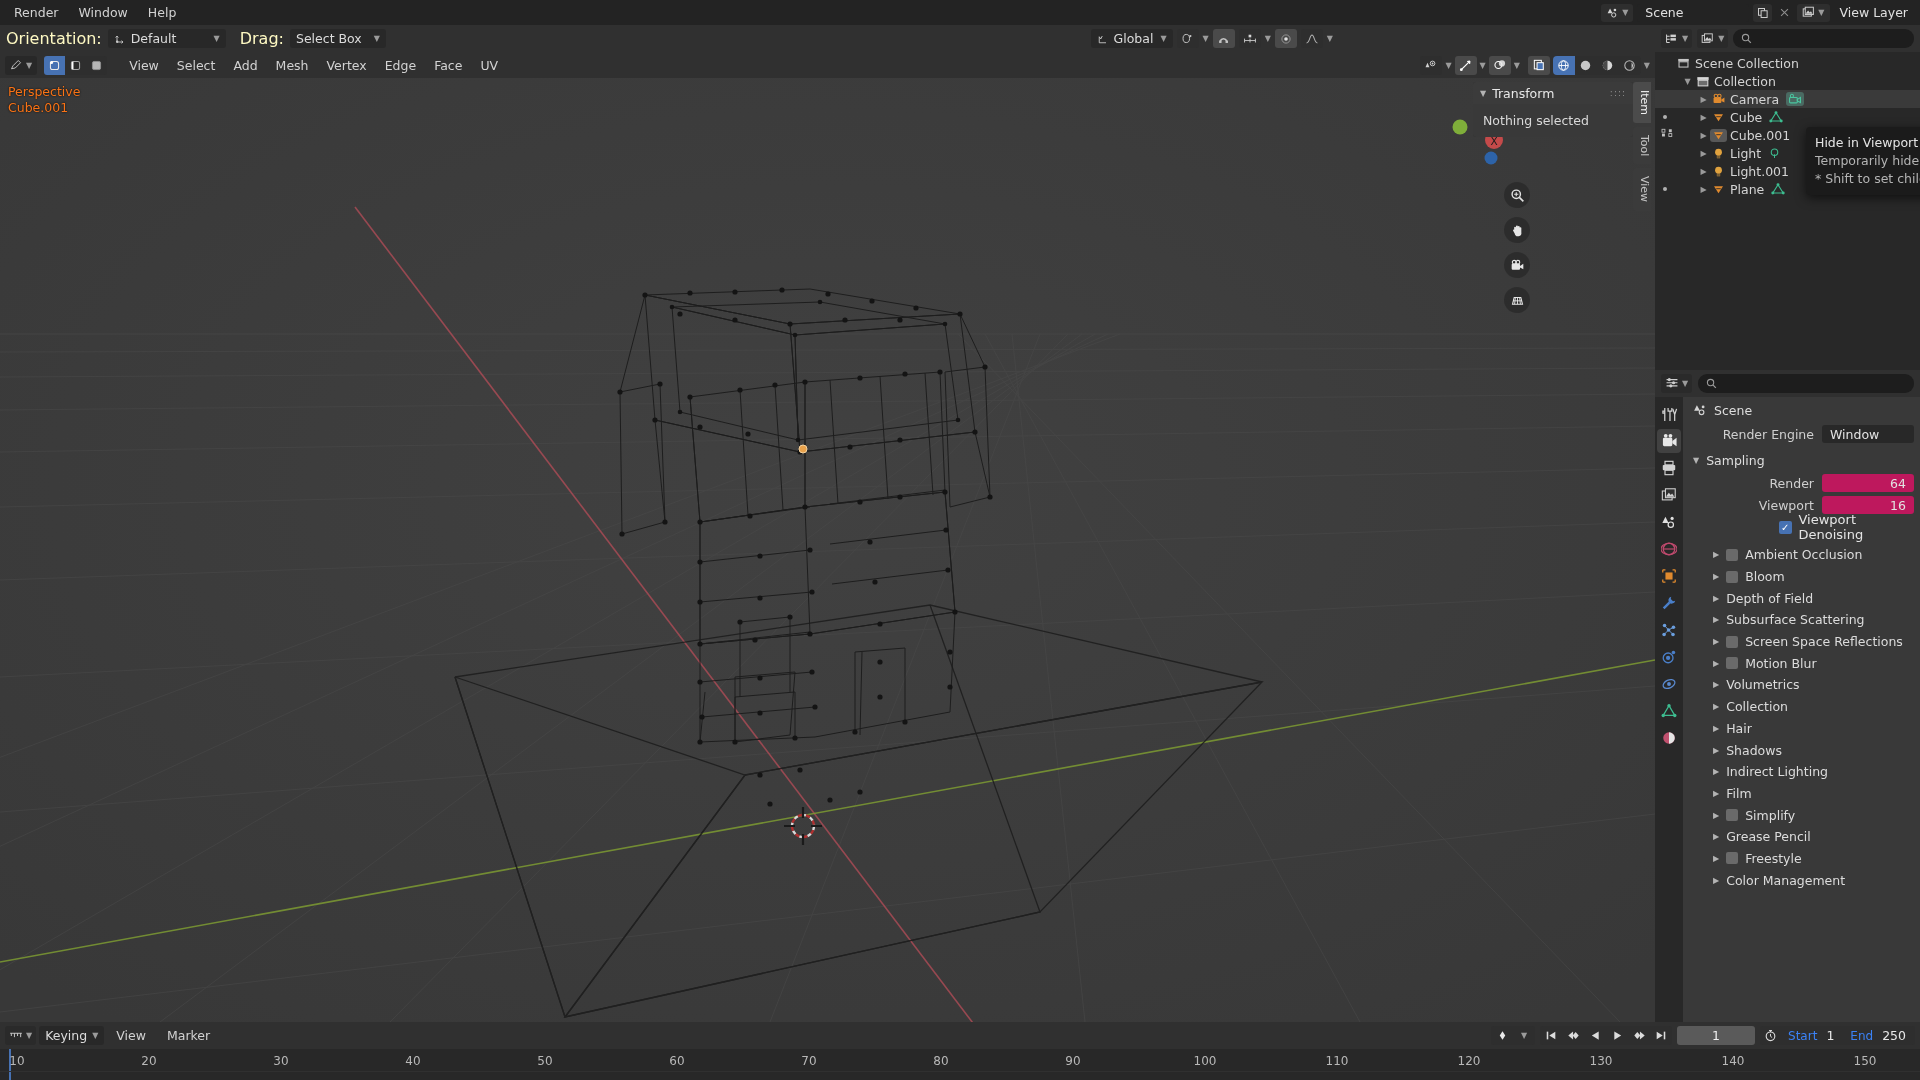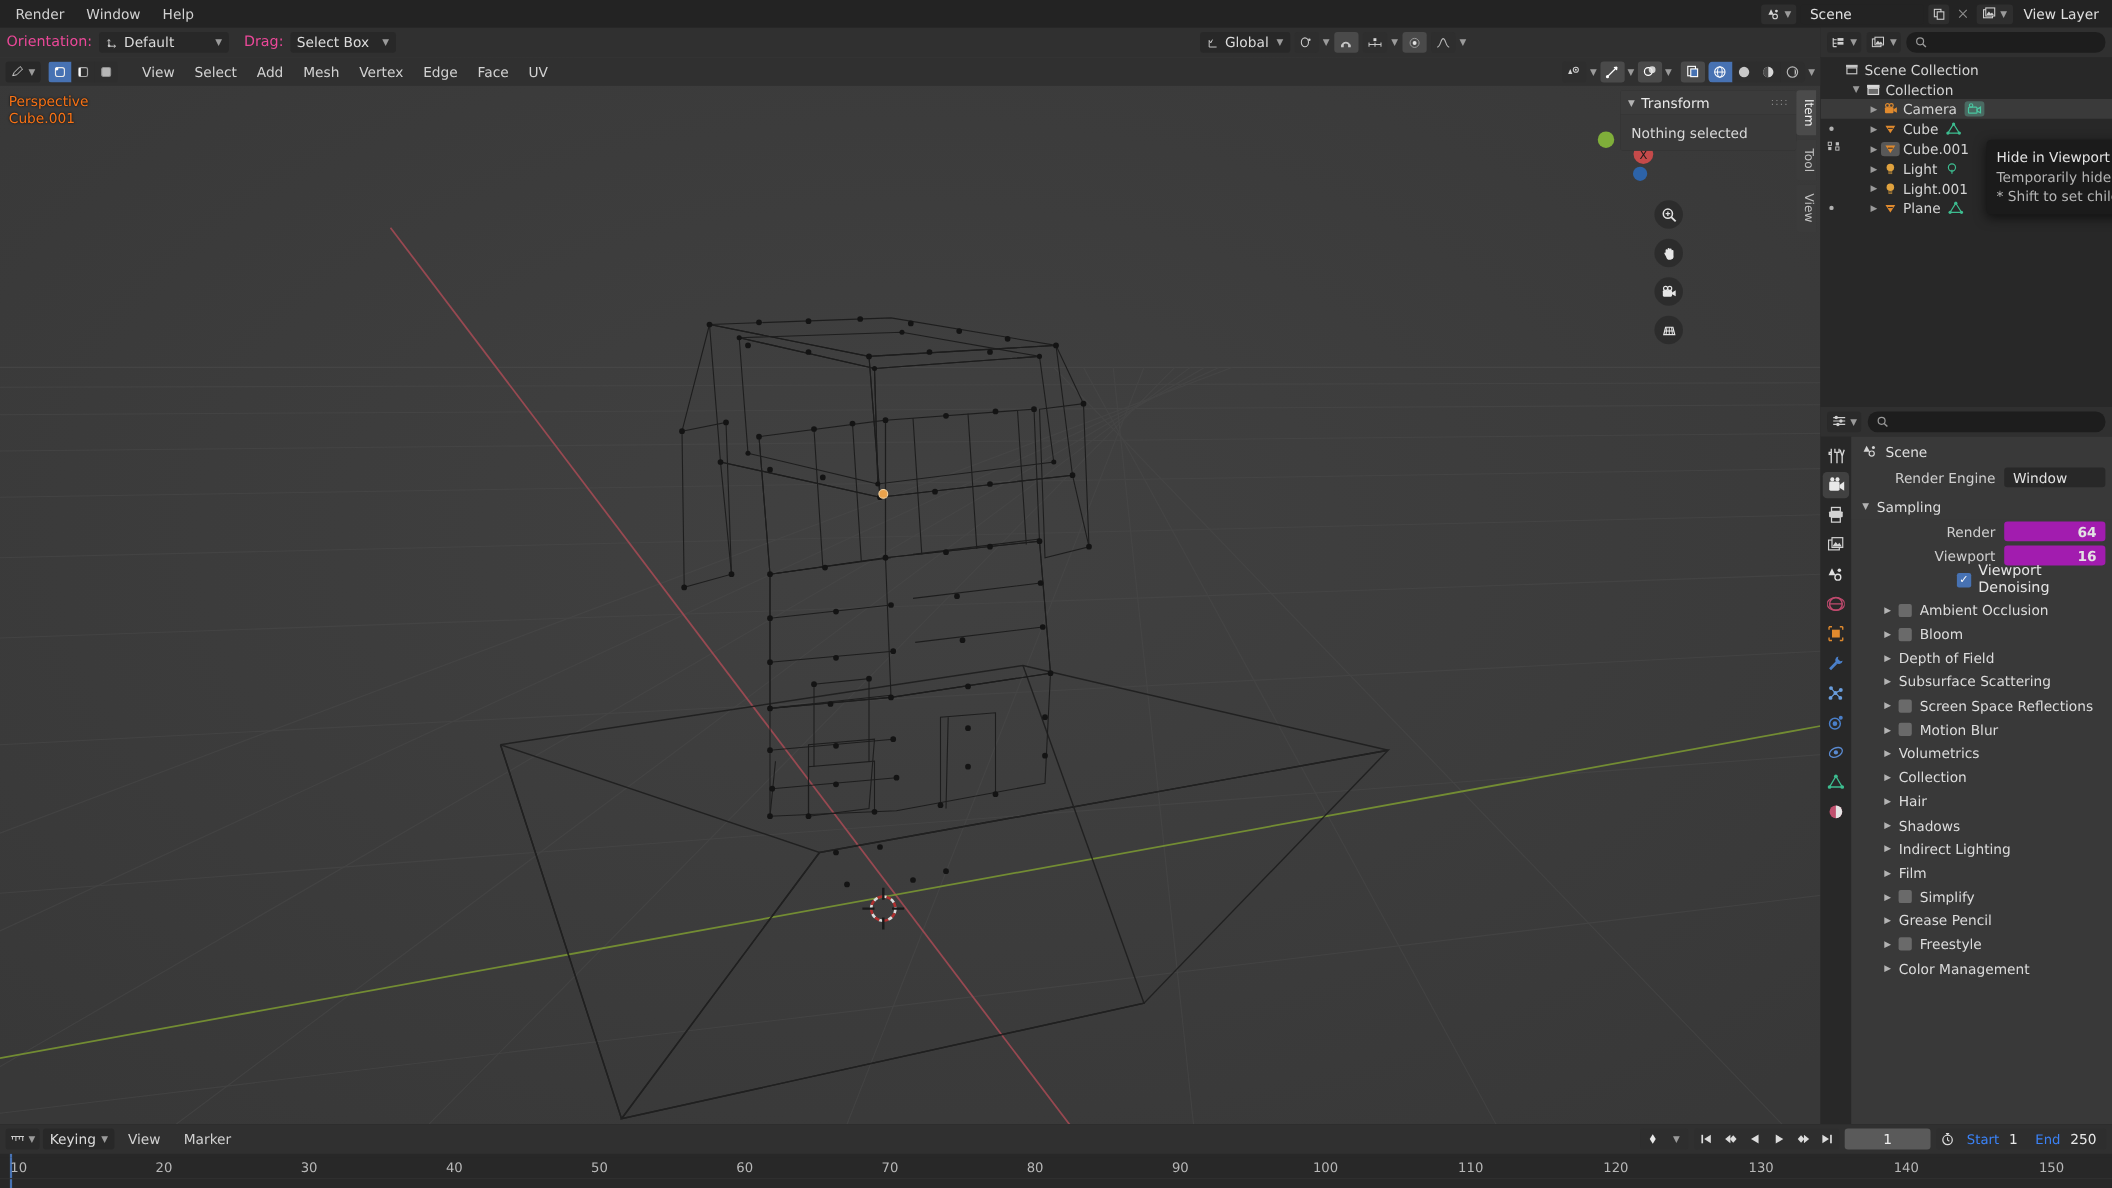--- a/index.html
+++ b/index.html
@@ -44,21 +44,21 @@
     background:#2e2e2e; border-radius:3px; color:#c8c8c8; font-size:11px;
   }
   .flat-ic { width:17px;height:17px;display:flex;align-items:center;justify-content:center;color:#b9b9b9;font-size:12px; }
   .vl-label { font-size:12.5px; color:#e0e0e0; padding:0 6px; }
 
   
   .toolbar2 {
     position:absolute; left:0; top:25px; width:1920px; height:27px;
     background:#303030; display:flex; align-items:center; padding:0 6px; gap:6px;
   }
-  .lbl { font-size:13px; color:#ec4899; }
+  .lbl { font-size:16px; color:#fef9c3; }
   .dropdown {
     height:19px; background:#282828; border-radius:3px; display:flex; align-items:center;
     gap:5px; padding:0 6px; color:#dcdcdc; font-size:12.5px; min-width:60px;
   }
   .dropdown .chev { margin-left:auto; font-size:8px; color:#9b9b9b; }
   .tb2-right { margin-left:auto; display:flex; align-items:center; gap:4px; }
   .grp { display:flex; align-items:center; gap:2px; background:#282828; border-radius:3px; }
   .xyz-b {
     width:17px;height:19px; display:flex;align-items:center;justify-content:center;
     background:#2e2e2e; color:#d5d5d5; font-size:11.5px;
@@ -180,21 +180,21 @@
   .pr-tab { width:24px;height:24px;display:flex;align-items:center;justify-content:center;border-radius:4px; }
   .pr-tab.on { background:#414141; }
   .pr-main { flex:1; background:#393939; overflow:hidden; }
   .pr-breadcrumb { height:26px; display:flex; align-items:center; gap:7px; padding:0 10px; font-size:12.5px; color:#dedede; }
   .pr-row { height:22px; display:flex; align-items:center; padding:0 6px 0 16px; gap:8px; }
   .pr-lbl { width:115px; text-align:right; font-size:12.5px; color:#cfcfcf; }
   .pr-val {
     flex:1; height:18px; background:#282828; border-radius:3px; display:flex; align-items:center;
     padding:0 8px; font-size:12.5px; color:#e2e2e2;
   }
-  .pr-val.slider { background:#a21caf; justify-content:flex-end;font-weight:bold; }
+  .pr-val.slider { background:#be185d; justify-content:flex-end; }
   .pr-sect {
     height:23px; display:flex; align-items:center; gap:7px; padding:0 10px;
     font-size:12.5px; color:#dedede; background:#393939;
   }
   .tri { font-size:8px; color:#b3b3b3; }
   .pr-chkrow { height:22px; display:flex; align-items:center; gap:7px; padding-left:96px; }
   .chk { width:13px;height:13px;border-radius:2px;background:#4772b3;display:flex;align-items:center;justify-content:center;color:#fff;font-size:10px; }
   .pr-item { height:21.7px; display:flex; align-items:center; gap:7px; padding-left:30px; font-size:12.5px; color:#dcdcdc; }
   .pr-box { width:12px;height:12px;border-radius:2px;background:#6a6a6a; }
 

